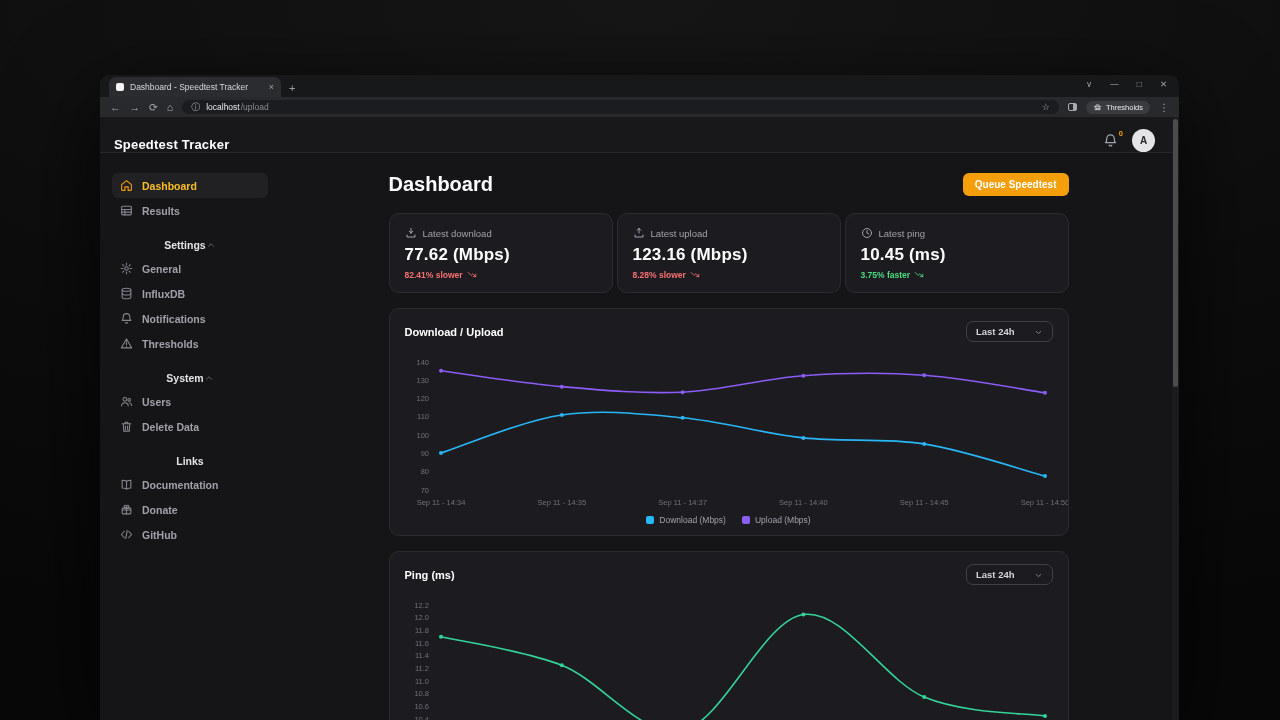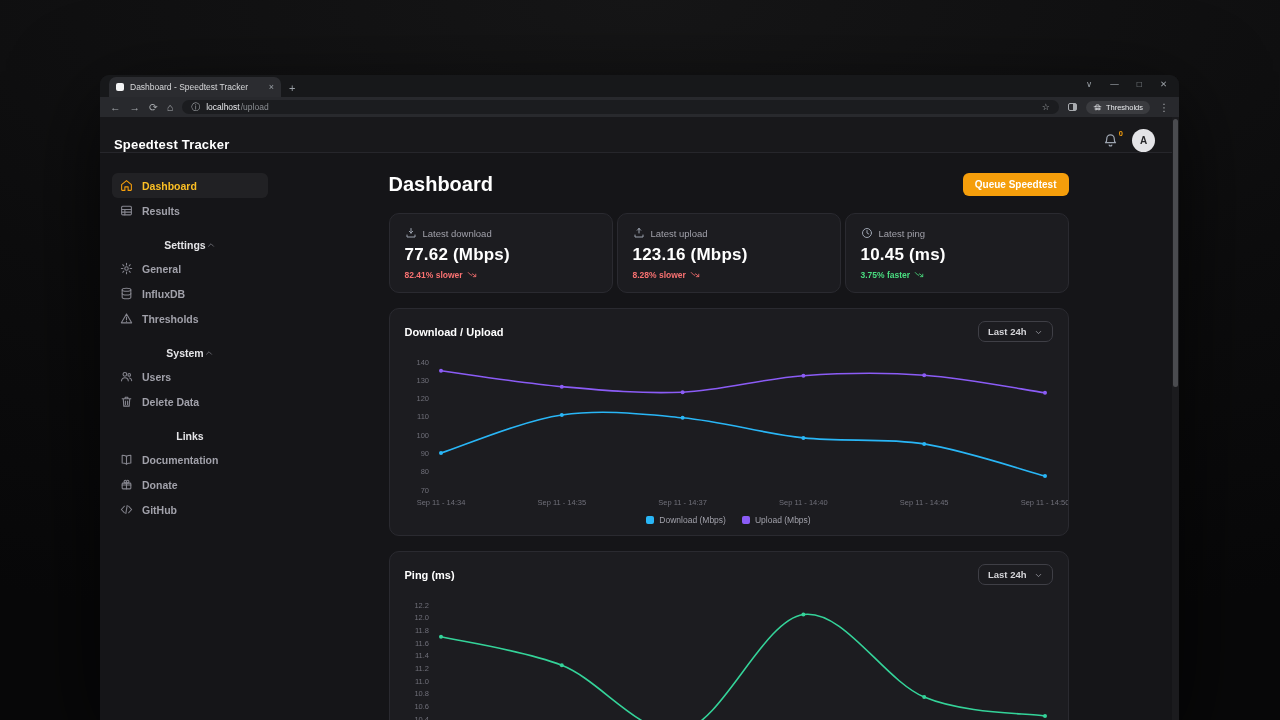--- a/index.html
+++ b/index.html
@@ -76,21 +76,21 @@
   .stat-label{display:flex;align-items:center;gap:6px;color:#a1a1aa;font-size:9.5px}
   .stat-label .icon{width:12px;height:12px;color:#9ca3af}
   .stat-value{margin-top:6px;font-size:17px;font-weight:700;color:#fff;letter-spacing:.2px}
   .stat-delta{margin-top:5px;font-size:8.5px;font-weight:600;display:flex;align-items:center;gap:4px}
   .stat-delta .icon{width:10px;height:10px}
   .delta-down{color:#f87171}
   .delta-up{color:#4ade80}
   .chart-card{margin-top:15px;overflow:hidden}
   .chart-head{display:flex;align-items:center;justify-content:space-between;padding:12px 15px 8px}
   .chart-title{font-size:11px;font-weight:700;color:#fff}
-  .range-select{display:flex;align-items:flex-end;gap:7px;background:#1c1c20;border:1px solid #3f3f46;
+  .range-select{display:flex;align-items:flex-end;gap:19px;background:#1c1c20;border:1px solid #3f3f46;
     border-radius:7px;padding:4px 9px;color:#d4d4d8;font-size:9.5px;font-weight:600;font-family:inherit;cursor:pointer}
   .range-select .icon{width:9px;height:9px;color:#a1a1aa}
   .chart-body{padding:6px 13px 0}
   svg text.tick{font-size:7.5px;fill:#6f6f79;font-family:"Liberation Sans",sans-serif}
   .legend{display:flex;justify-content:center;align-items:center;gap:16px;
     padding:3px 0 10px;font-size:8.5px;color:#a1a1aa}
   .legend-item{display:flex;align-items:center;gap:5px}
   .sw{width:8px;height:8px;border-radius:2px;display:inline-block}
 
   .scrollbar{position:absolute;right:0;top:0;width:7px;bottom:0;background:#1b1b1e}
@@ -200,20 +200,29 @@
           </div>
           <div class="side-item">
             <span class="icon">
                 <svg viewBox="0 0 24 24">
                   <ellipse cx="12" cy="5" rx="8" ry="2.8"></ellipse>
                   <path d="M4 5v14c0 1.6 3.6 2.8 8 2.8s8-1.2 8-2.8V5"></path>
                   <path d="M4 12c0 1.6 3.6 2.8 8 2.8s8-1.2 8-2.8"></path>
                 </svg>
               </span>
             <span>InfluxDB</span>
+          </div>
+          <div class="side-item">
+            <span class="icon">
+                <svg viewBox="0 0 24 24">
+                  <path d="M6 9a6 6 0 0 1 12 0c0 5 2 6.5 2 6.5H4S6 14 6 9"></path>
+                  <path d="M10 19.5a2.2 2.2 0 0 0 4 0"></path>
+                </svg>
+              </span>
+            <span>Notifications</span>
           </div>
           <div class="side-item">
             <span class="icon">
                 <svg viewBox="0 0 24 24">
                   <path d="M12 3.5 2.5 20h19z"></path>
                   <path d="M12 9.5v5M12 17.5v.3"></path>
                 </svg>
               </span>
             <span>Thresholds</span>
           </div>

